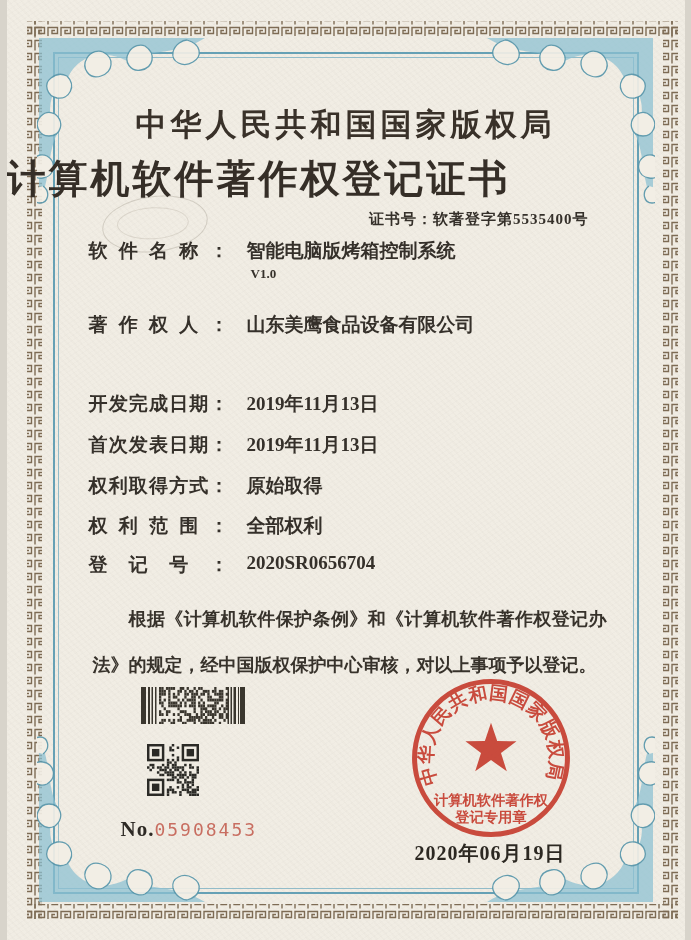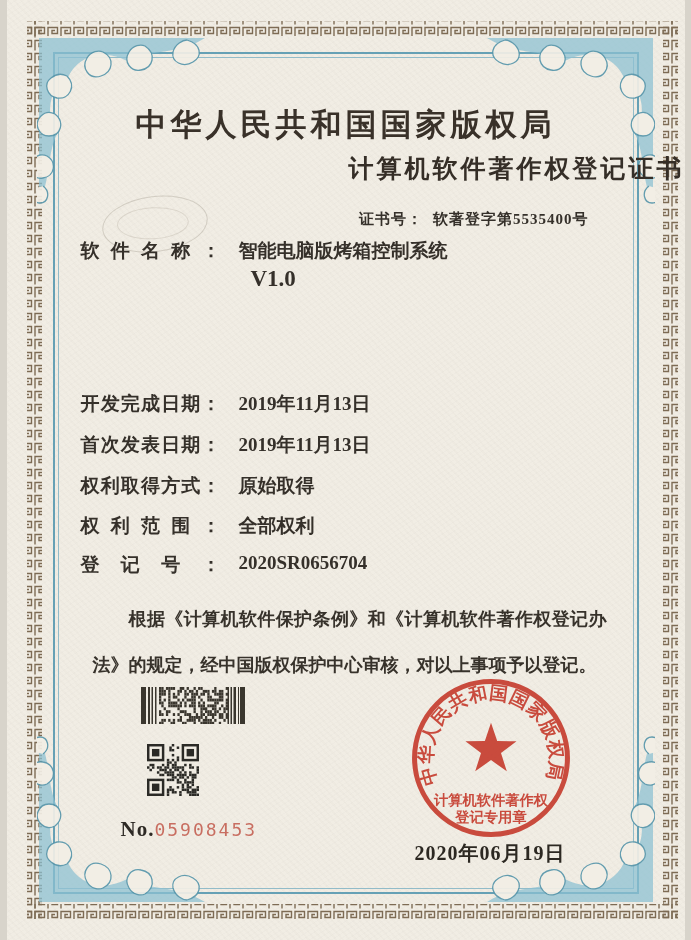--- a/index.html
+++ b/index.html
@@ -20,28 +20,28 @@
   .frame-outer{left:46px;top:52px;right:46px;bottom:46px;border:2px solid #4e93ad;opacity:.85}
   .frame-inner{left:51px;top:57px;right:51px;bottom:51px;border:1px solid #7bafc2;opacity:.8}
   
   .corner{position:absolute;width:170px;height:170px;opacity:.92}
   .corner.tl{left:30px;top:36px}
   .corner.tr{right:30px;top:36px;transform:scaleX(-1)}
   .corner.bl{left:30px;bottom:36px;transform:scaleY(-1)}
   .corner.br{right:30px;bottom:36px;transform:scale(-1,-1)}
   
   .issuer{left:0;right:0;top:104px;text-align:center;font-size:31px;font-weight:bold;letter-spacing:4px;color:#393129}
-  .cert-title{left:0;right:0;top:152px;text-align:right;font-size:25px;font-weight:bold;letter-spacing:3px;color:#352e27}
+  .cert-title{left:0;right:8px;top:152px;text-align:left;font-size:39px;font-weight:bold;letter-spacing:3px;color:#352e27}
   .cert-no{top:210px;right:96px;font-size:15px;font-weight:bold;letter-spacing:1px}
-  .cert-no .lbl{margin-right:10px}
-  
-  .row{left:74px;font-size:19px;font-weight:bold;white-space:nowrap}
+  .cert-no .lbl{}
+  
+  .row{left:82px;font-size:19px;font-weight:bold;white-space:nowrap}
   .row .lbl{display:inline-block;width:140px;text-align:justify;text-align-last:justify;vertical-align:top}
   .row .val{margin-left:18px}
-  .version-line{left:244px;font-size:23px;font-weight:bold}
+  .version-line{left:244px;font-size:13px;font-weight:bold}
   
   .statement{left:86px;top:596px;width:514px;font-size:18px;font-weight:bold;line-height:46px;
     text-align:justify;text-indent:2em;color:#37322b}
   
   .serial{left:114px;top:817px;white-space:nowrap}
   .serial .prefix{font-size:21px;font-weight:bold;color:#2e2a25;letter-spacing:1px}
   .serial .digits{font-family:"DejaVu Sans Mono","Liberation Mono",monospace;font-size:18px;
     color:#c2594b;letter-spacing:2px;opacity:.85}
   
   .seal{left:400px;top:674px;opacity:.9}
@@ -103,20 +103,23 @@
   <div class="abs cert-title">计算机软件著作权登记证书</div>
   <div class="abs cert-no">
     <span class="lbl">证书号：</span><span>软著登字第5535400号</span>
   </div>
 
   <div class="abs row" style="top:238px">
     <span class="lbl">软件名称：</span><span class="val">智能电脑版烤箱控制系统</span>
   </div>
   <div class="abs version-line" style="top:266px">V1.0</div>
 
+  <div class="abs row" style="top:312px">
+    <span class="lbl">著作权人：</span><span class="val">山东美鹰食品设备有限公司</span>
+  </div>
 
   <div class="abs row" style="top:391px">
     <span class="lbl">开发完成日期：</span><span class="val">2019年11月13日</span>
   </div>
 
   <div class="abs row" style="top:432px">
     <span class="lbl">首次发表日期：</span><span class="val">2019年11月13日</span>
   </div>
 
   <div class="abs row" style="top:473px">

